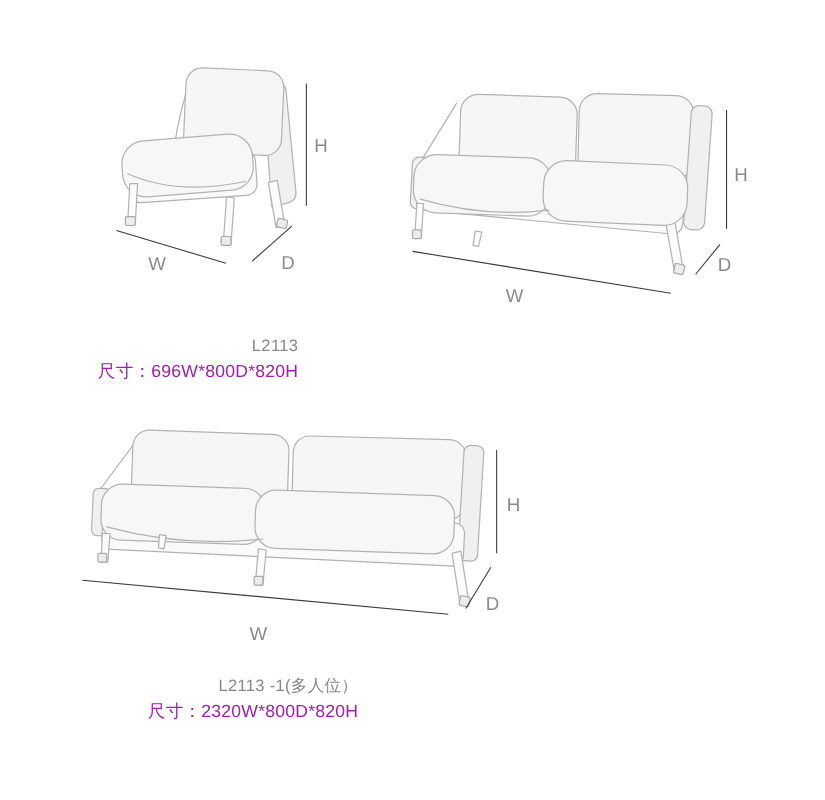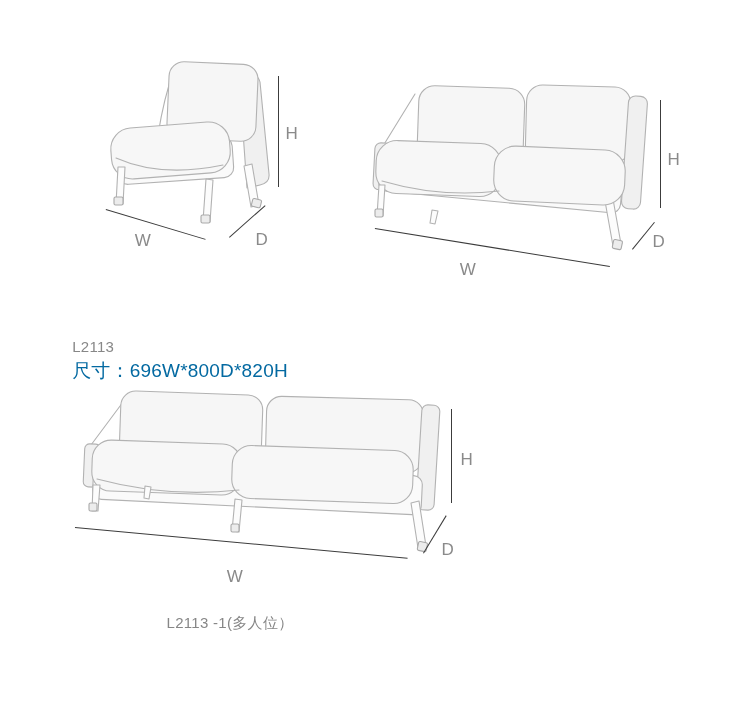--- a/index.html
+++ b/index.html
@@ -16,26 +16,25 @@
   .dim-v { position:absolute; width:1px;  background:#3c3c3c; }
 
   
   .dim-label {
     position:absolute; color:#8a8a8a; font-size:17px; line-height:1;
     transform:translate(-50%,-50%); letter-spacing:.5px; white-space:nowrap;
   }
 
   
   .caption {
-    position:absolute; transform:translateX(-50%); text-align:left;
+    position:absolute; transform:translateX(-50%); text-align:right;
     white-space:nowrap;
-    margin-top:32px;
   }
   .caption .code { font-size:15px; line-height:17px; color:#878787; letter-spacing:.3px; }
-  .caption .size { margin-top:8px; font-size:19px; line-height:15px; color:#0369a1; letter-spacing:.2px; }
+  .caption .size { margin-top:8px; font-size:16px; line-height:15px; color:#a21caf; letter-spacing:.2px; }
 </style>
 </head>
 <body>
 
 <div class="stage">
 
   <section>
     <svg class="sketch" style="left:95px;top:55px" width="190" height="185" viewBox="0 0 190 185">
       <g fill="#f5f5f5" stroke="#b2b2b2" stroke-width="1.1" stroke-linejoin="round" stroke-linecap="round">
         <path d="M79,15 Q69,42 63,80" fill="none"></path>
@@ -119,18 +118,19 @@
       </g>
     </svg>
 
     <div class="dim-v" style="left:451px;top:409px;height:94px"></div>
     <div class="dim-h" style="left:75px;top:527px;width:334px;transform:rotate(5.3deg)"></div>
     <div class="dim-h" style="left:423px;top:553px;width:44px;transform:rotate(-58.8deg)"></div>
     <span class="dim-label" style="left:467px;top:459px">H</span>
     <span class="dim-label" style="left:235px;top:576px">W</span>
     <span class="dim-label" style="left:448px;top:549px">D</span>
 
-    <div class="caption" style="left:230px;top:582px">
+    <div class="caption" style="left:230px;top:615px">
       <div class="code">L2113 -1(多人位）</div>
+      <div class="size">尺寸：2320W*800D*820H</div>
     </div>
   </section>
 
 </div>
 
 </body></html>

